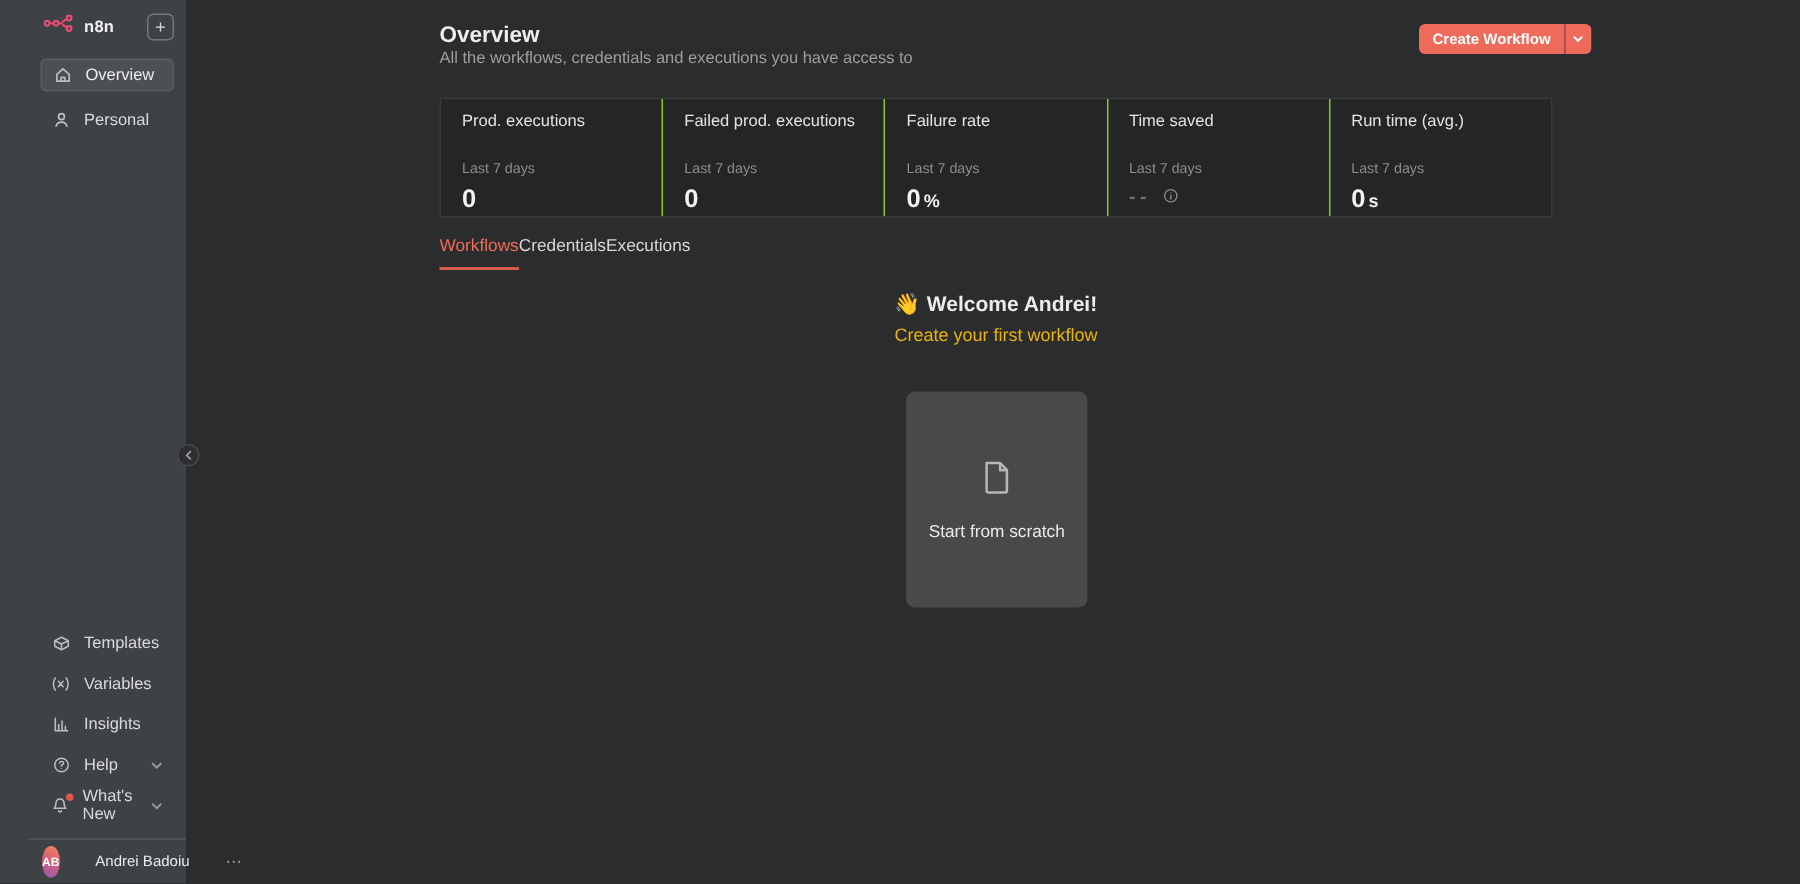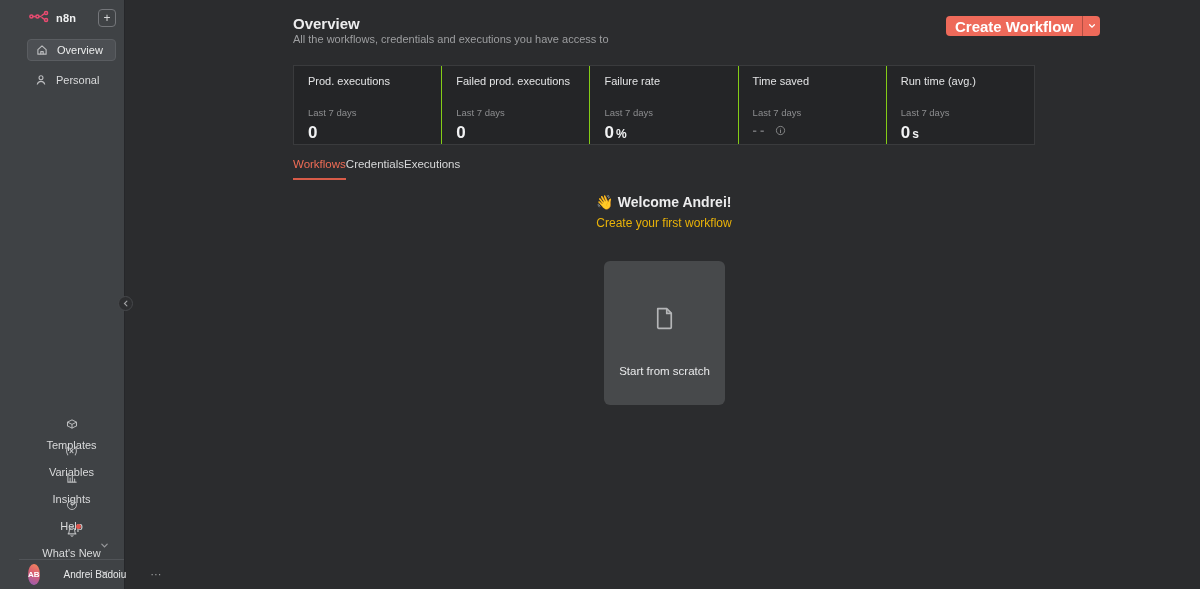--- a/index.html
+++ b/index.html
@@ -35,21 +35,21 @@
     height:22px; padding:0 7px; margin-bottom:8px;
     border-radius:4px; cursor:pointer;
     color:#d9dadb; font-size:11px;
   }
   .nav-item .ico { display:flex; align-items:center; color:#bcbdbf; width:13px; justify-content:center; }
   .nav-item.active {
     background:#4c4f53; border:1px solid #5a5d61; color:#eceded;
   }
   .nav-spacer { flex:1; }
   .nav-bottom { padding:0 8px 6px 8px; }
-  .nav-bottom .nav-item { margin-bottom:5px; height:22px;flex-direction:column; }
+  .nav-bottom .nav-item { margin-bottom:5px; height:22px; }
   .chev { margin-left:auto; color:#97989b; display:flex; align-items:center; }
   .bell-wrap { position:relative; display:flex; }
   .bell-dot {
     position:absolute; top:-2px; right:-3px; width:5px; height:5px;
     border-radius:50%; background:#e0554d;
   }
   .user-row {
     border-top:1px solid #515458;
     height:30px; display:flex; align-items:center; gap:24px;
     padding:0 8px 0 9px; cursor:pointer;
@@ -72,21 +72,21 @@
 
   
   .page-title { position:absolute; left:293px; top:15px; font-size:15px; font-weight:bold; color:#ededee; }
   .page-subtitle { position:absolute; left:293px; top:33px; font-size:11px; color:#9d9ea0; }
   .create-split {
     position:absolute; left:946px; top:16px; height:20px;
     display:flex; border-radius:4px; overflow:hidden;
   }
   .create-main {
     background:#ee6a5a; color:#fff; border:0; cursor:pointer;
-    font-size:15px; font-weight:bold; padding:0 9px;
+    font-size:10px; font-weight:bold; padding:0 9px;
     font-family:inherit;
   }
   .create-caret {
     background:#ee6a5a; border:0; border-left:1px solid rgba(0,0,0,.25);
     color:#fff; width:18px; cursor:pointer;
     display:flex; align-items:center; justify-content:center; padding:0;
   }
 
   
   .stats {
@@ -120,21 +120,21 @@
   .welcome-sub {
     position:absolute; left:293px; top:216px; width:742px; text-align:center;
     font-size:12px; color:#eab308;
   }
   .scratch-card {
     position:absolute; left:604px; top:261px; width:121px; height:144px;
     background:#47494b; border-radius:6px; cursor:pointer;
     display:flex; flex-direction:column; align-items:center;
   }
   .scratch-card .doc { margin-top:44px; color:#b5b6b8; }
-  .scratch-label { margin-top:29px; font-size:11.5px; color:#e9eaeb; }
+  .scratch-label { margin-top:12px; font-size:11.5px; color:#e9eaeb; }
 </style>
 </head>
 <body>
 
 <aside class="sidebar">
   <div class="sidebar-header">
     <div class="logo">
       <span>
         <svg width="22" height="13" viewBox="0 0 24 14" fill="none" stroke="#ea4b71" stroke-width="1.6">
           <circle cx="2.6" cy="7" r="1.7"></circle>

